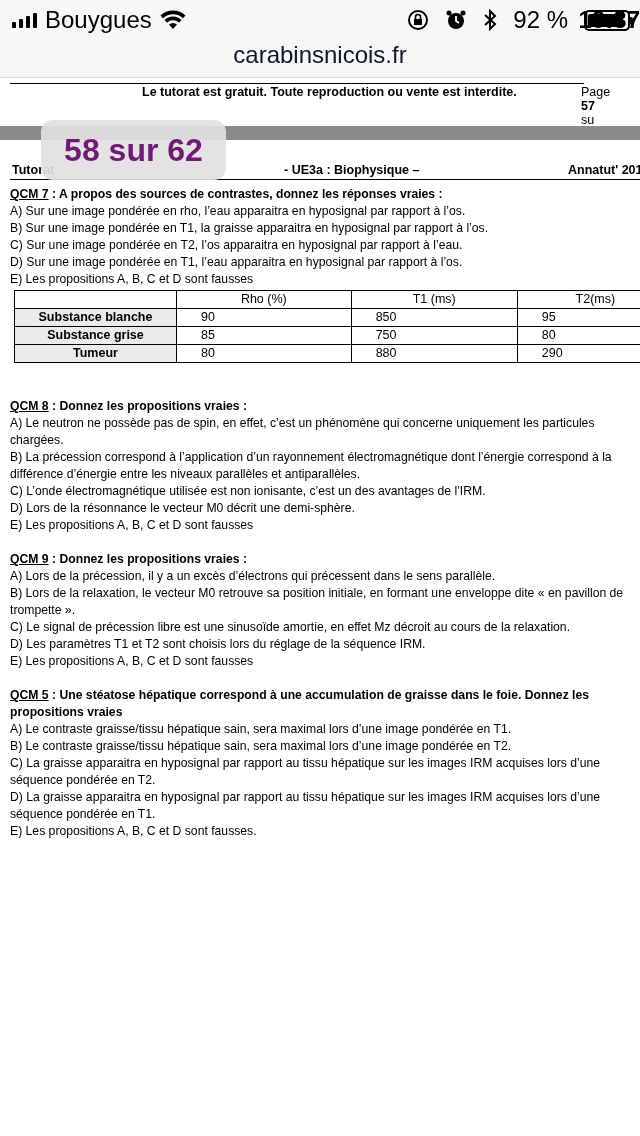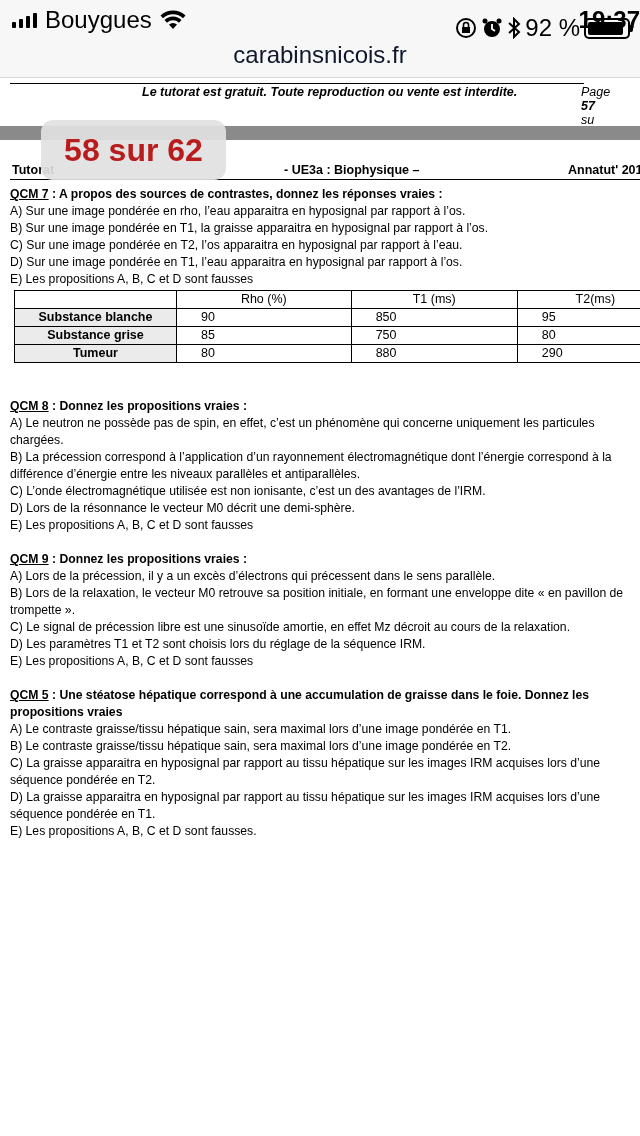--- a/index.html
+++ b/index.html
@@ -6,34 +6,34 @@
   html, body { width: 640px; height: 1136px; overflow: hidden; background: #ffffff; }
   body { font-family: "Liberation Sans", sans-serif; color: #000; position: relative; }
 
   .status-bar { position: absolute; top: 0; left: 0; width: 640px; height: 40px; background: #f7f7f7; }
   .sb-left { position: absolute; left: 12px; top: 6px; display: flex; align-items: center; font-size: 24px; }
   .signal { display: flex; align-items: flex-end; gap: 3px; height: 16px; margin-right: 8px; }
   .signal span { width: 4px; background: #000; border-radius: 1px; }
   .carrier { font-size: 24px; }
   .wifi { margin-left: 8px; width: 26px; height: 20px; }
   .sb-time { position: absolute; left: 0; width: 640px; top: 6px; text-align: right; font-size: 24px; font-weight: 600; }
-  .sb-right { position: absolute; right: 10px; top: 6px; display: flex; align-items: center; gap: 4px; font-size: 24px; margin-top: 8px; }
+  .sb-right { position: absolute; right: 10px; top: 6px; display: flex; align-items: center; gap: 16px; font-size: 24px; }
   .battery { width: 46px; height: 21px; border: 2px solid #000; border-radius: 5px; padding: 2px; position: relative; }
   .battery .fill { width: 92%; height: 100%; background: #000; border-radius: 2px; }
   .battery::after { content: ""; position: absolute; right: -5px; top: 5px; width: 3px; height: 7px; background: #000; border-radius: 0 2px 2px 0; }
 
   .url-bar { position: absolute; top: 40px; left: 0; width: 640px; height: 38px; background: #f7f7f7; border-bottom: 1px solid #d8d8d8; text-align: center; font-size: 24px; line-height: 30px; color: #0f172a; }
 
-  .doc-page-top { position: absolute; top: 78px; left: 0; width: 584px; height: 48px; background: #fff; font-style: italic; }
+  .doc-page-top { position: absolute; top: 78px; left: 0; width: 584px; height: 48px; background: #fff; }
   .top-rule { position: absolute; left: 10px; right: 0; top: 5px; height: 1px; background: #000; }
   .footer-note { position: absolute; left: 142px; top: 7px; font-size: 12.5px; font-weight: bold; }
   .page-no { position: absolute; left: 581px; top: 7px; font-size: 12.5px; }
   .page-gap { position: absolute; top: 126px; left: 0; width: 640px; height: 14px; background: #8a8a8a; }
 
-  .page-badge { position: absolute; left: 41px; top: 120px; width: 185px; height: 60px; background: rgba(225,225,225,0.92); border-radius: 12px; text-align: center; line-height: 60px; font-size: 32px; font-weight: bold; color: #b91c1c; }
+  .page-badge { position: absolute; left: 41px; top: 120px; width: 185px; height: 60px; background: rgba(225,225,225,0.92); border-radius: 12px; text-align: center; line-height: 60px; font-size: 32px; font-weight: bold; color: #701a75; }
 
   .doc-header { position: absolute; top: 160px; left: 0; width: 640px; height: 22px; font-size: 12.5px; font-weight: bold; }
   .doc-header .h-left { position: absolute; left: 12px; top: 3px; }
   .doc-header .h-mid { position: absolute; left: 284px; top: 3px; }
   .doc-header .h-right { position: absolute; left: 568px; top: 3px; white-space: nowrap; }
   .header-rule { position: absolute; left: 10px; right: 0; top: 19px; height: 1px; background: #000; }
 
   .content { position: absolute; left: 10px; top: 186px; width: 632px; font-size: 12.2px; line-height: 17px; }
   .qcm { margin-bottom: 17px; }
   .qcm-title { font-weight: bold; }

